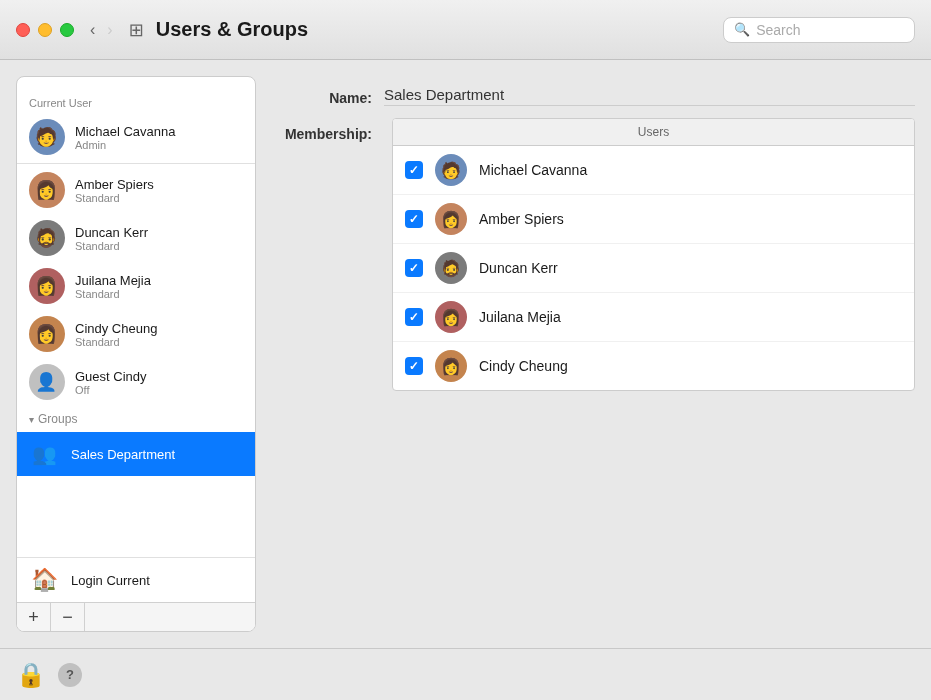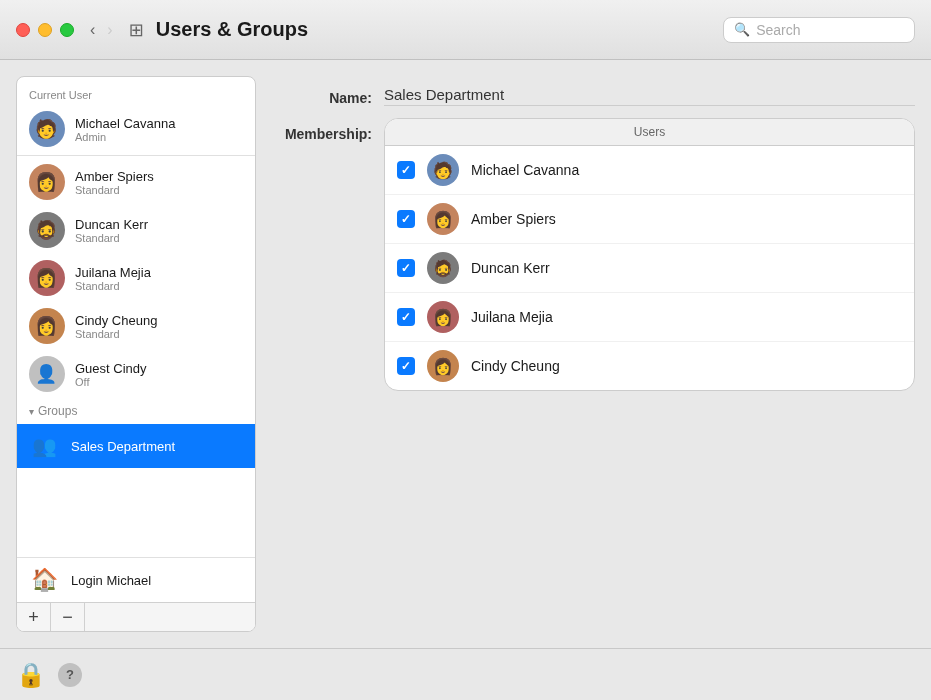--- a/index.html
+++ b/index.html
@@ -113,21 +113,21 @@
       border: 1px solid #ccc;
       border-radius: 8px;
       display: flex;
       flex-direction: column;
       overflow: hidden;
     }
 
     .sidebar-section-label {
       font-size: 11px;
       color: #888;
-      padding: 12px 12px 4px;
+      padding: 20px 12px 4px;
       font-weight: 500;
     }
 
     .sidebar-item {
       display: flex;
       align-items: center;
       padding: 6px 12px;
       cursor: pointer;
       gap: 10px;
     }
@@ -218,38 +218,38 @@
       border-bottom: 1px solid #ccc;
       font-size: 15px;
       color: #333;
       background: transparent;
       padding: 2px 0;
       outline: none;
     }
 
     .membership-section {
       display: flex;
-      gap: 12px;
+      gap: 20px;
       align-items: flex-start;
     }
 
     .membership-label {
       font-size: 14px;
       font-weight: 600;
       color: #333;
       text-align: right;
       width: 100px;
       flex-shrink: 0;
       padding-top: 8px;
     }
 
     .members-table {
       flex: 1;
       border: 1px solid #ccc;
-      border-radius: 14px;
+      border-radius: 4px;
       overflow: hidden;
       background: white;
     }
 
     .members-table-header {
       background: #f0f0f0;
       border-bottom: 1px solid #ccc;
       padding: 6px 12px;
       font-size: 12px;
       color: #666;
@@ -458,21 +458,21 @@
     </div>
 
     <div class="sidebar-item selected">
       <div style="width:32px;height:32px;display:flex;align-items:center;justify-content:center;font-size:20px;">👥</div>
       <span class="user-name">Sales Department</span>
     </div>
 
     <div class="sidebar-bottom">
       <div class="login-options-item">
         <div class="login-icon">🏠</div>
-        <span class="user-name">Login Michael</span>
+        <span class="user-name">Login Current</span>
       </div>
     </div>
 
     <div class="add-remove-bar">
       <button class="add-remove-btn">+</button>
       <button class="add-remove-btn">−</button>
     </div>
   </div>
 
   <div class="right-panel">

